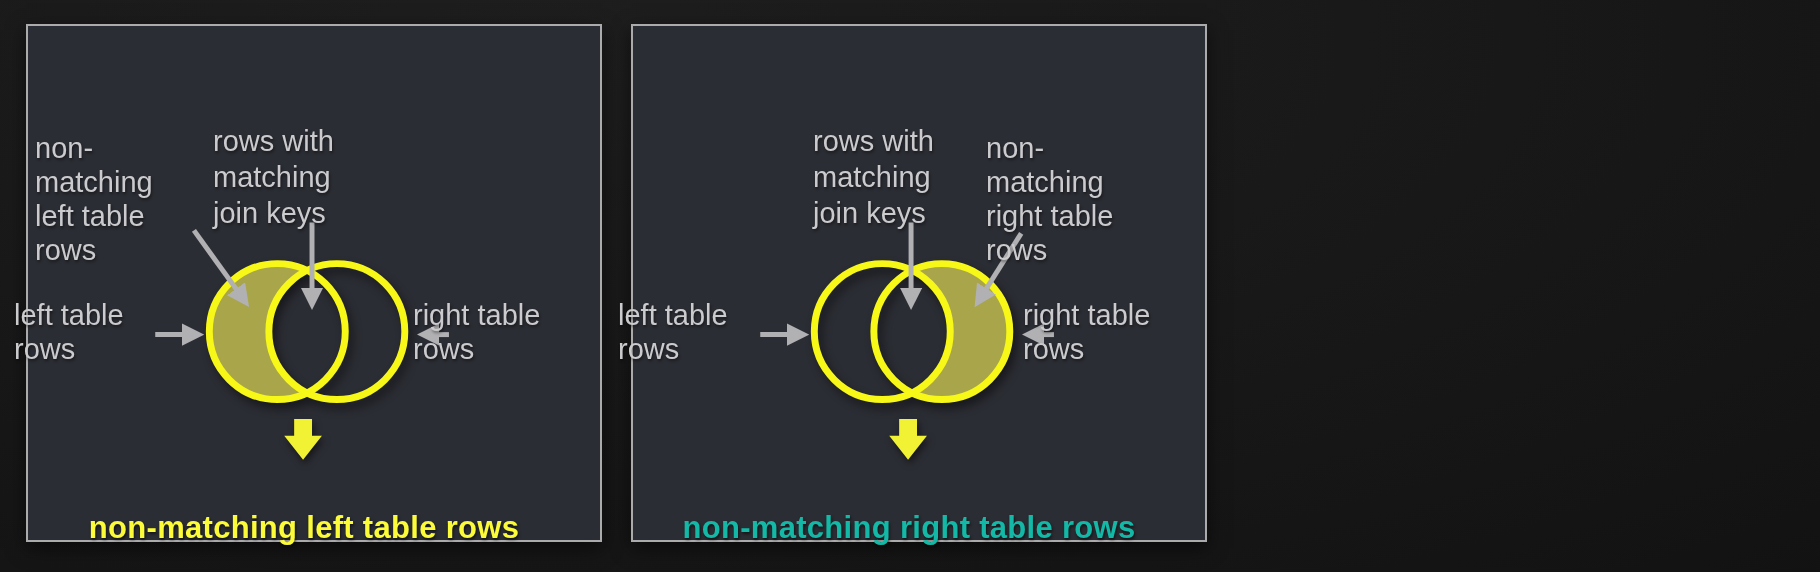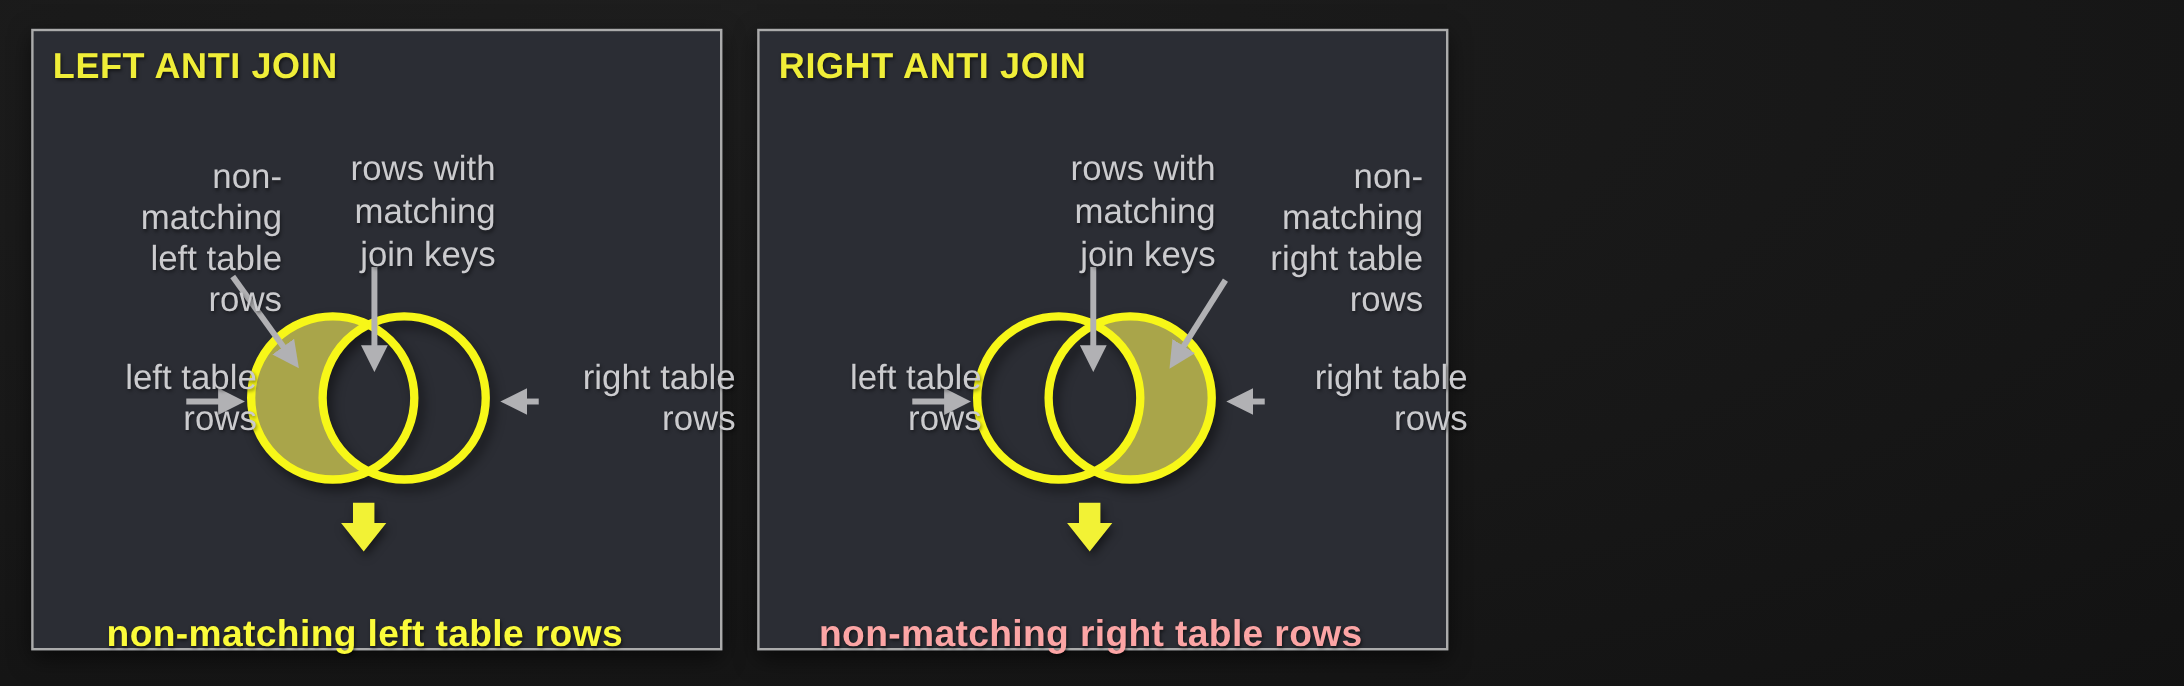--- a/index.html
+++ b/index.html
@@ -17,21 +17,21 @@
   .panel.p1{left:631px;}
   .panel-title{
     position:absolute;left:16px;top:14px;margin:0;
     font-size:30px;line-height:32px;font-weight:bold;letter-spacing:.5px;
     text-shadow:1px 2px 3px rgba(0,0,0,.55);
   }
   .venn-svg{position:absolute;left:0;top:0;width:572px;height:514px;overflow:visible;}
   .venn{filter:drop-shadow(4px 6px 5px rgba(0,0,0,.45));}
   .down-arrow{filter:drop-shadow(2px 4px 4px rgba(0,0,0,.5));}
   .lbl{
-    position:absolute;width:200px;text-align:right;
+    position:absolute;width:200px;text-align:left;
     font-size:29px;line-height:34px;color:#cbcbce;
     text-shadow:1px 2px 3px rgba(0,0,0,.45);
   }
   .lbl-match{line-height:36px;}
   .p0 .lbl-nonmatch{left:7px;top:105px;}
   .p0 .lbl-match{left:185px;top:97px;}
   .p1 .lbl-match{left:180px;top:97px;}
   .p1 .lbl-nonmatch{left:353px;top:105px;}
   .lbl-leftside{left:-14px;top:272px;}
   .p1 .lbl-leftside{left:-15px;}
@@ -44,21 +44,20 @@
     margin-top:42px;
   }
   .lbl .ln{display:block;}
 </style>
 </head>
 <body>
 
 <div class="stage">
 
   <section class="panel p0" style="background: rgb(43, 45, 52); border-color: rgb(171, 171, 171);">
-    <h2 class="panel-title" style="color: rgb(240, 238, 56);">LEFT ANTI JOIN</h2>
 
     <svg class="venn-svg" viewBox="0 0 576 518">
       <defs>
         <mask id="cut-l">
           <rect width="576" height="518" fill="#ffffff"></rect>
           <circle cx="311" cy="308" r="68.5" fill="#000000"></circle>
         </mask>
         <marker id="ah-l" viewBox="0 0 10 10" refX="5" refY="5" markerWidth="4.5" markerHeight="4.5" orient="auto">
           <path d="M0,0 L10,5 L0,10 z" fill="#b1b1b4"></path>
         </marker>
@@ -100,21 +99,20 @@
 
     <div class="lbl lbl-rightside" style="color: rgb(203, 203, 206);">
       <span class="ln">right table</span>
       <span class="ln">rows</span>
     </div>
 
     <div class="result" style="color: rgb(251, 251, 58);">non-matching left table rows</div>
   </section>
 
   <section class="panel p1" style="background: rgb(43, 45, 52); border-color: rgb(171, 171, 171);">
-    <h2 class="panel-title" style="color: rgb(240, 238, 56);">RIGHT ANTI JOIN</h2>
 
     <svg class="venn-svg" viewBox="0 0 576 518">
       <defs>
         <mask id="cut-r">
           <rect width="576" height="518" fill="#ffffff"></rect>
           <circle cx="251" cy="308" r="68.5" fill="#000000"></circle>
         </mask>
         <marker id="ah-r" viewBox="0 0 10 10" refX="5" refY="5" markerWidth="4.5" markerHeight="4.5" orient="auto">
           <path d="M0,0 L10,5 L0,10 z" fill="#b1b1b4"></path>
         </marker>
@@ -152,16 +150,16 @@
     <div class="lbl lbl-leftside" style="color: rgb(203, 203, 206);">
       <span class="ln">left table</span>
       <span class="ln">rows</span>
     </div>
 
     <div class="lbl lbl-rightside" style="color: rgb(203, 203, 206);">
       <span class="ln">right table</span>
       <span class="ln">rows</span>
     </div>
 
-    <div class="result" style="color: #fca5a5;">non-matching right table rows</div>
+    <div class="result" style="color: #14b8a6;">non-matching right table rows</div>
   </section>
 
 </div>
 
 </body></html>

